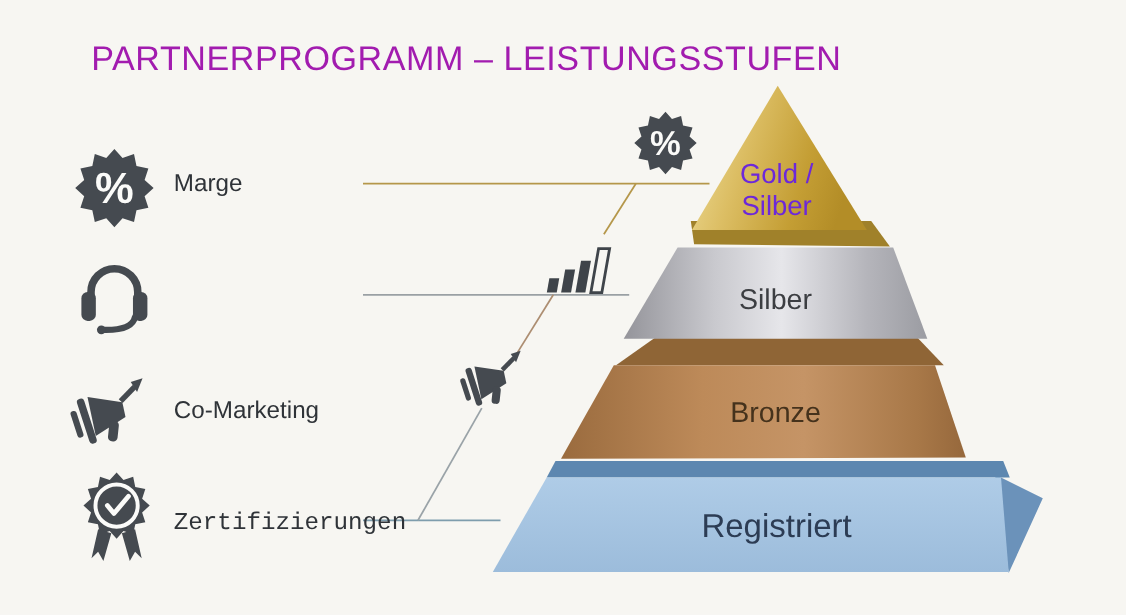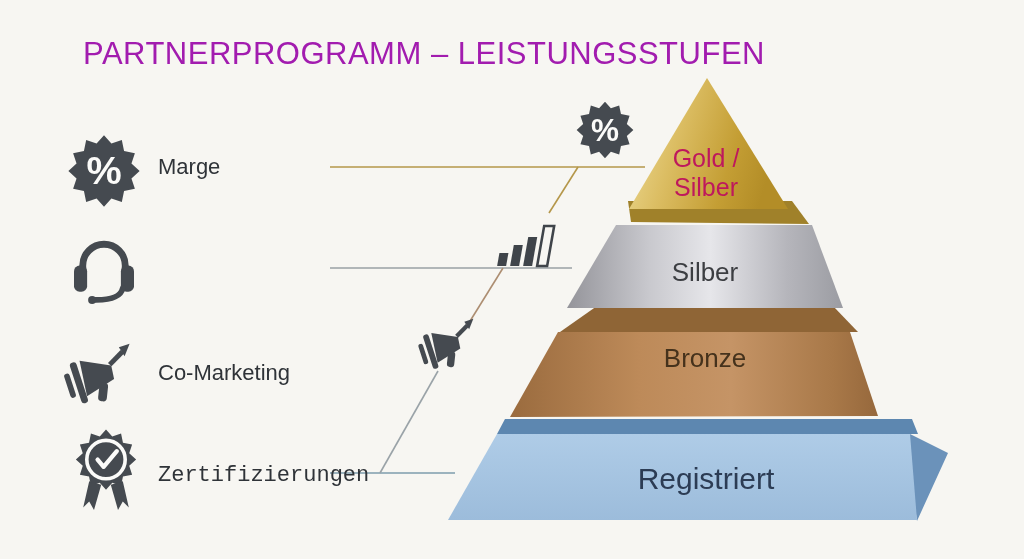--- a/index.html
+++ b/index.html
@@ -21,23 +21,23 @@
     font-size:22px;color:#2f3338;white-space:nowrap;
   }
   .benefit-label.b0{top:152px;}
   .benefit-label.b1{top:255px;}
   .benefit-label.b2{top:358px;}
   .benefit-label.b3{top:461px;font-family:Liberation Mono, monospace;}
   .level-label{
     position:absolute;transform:translateX(-50%);
     font-size:25px;white-space:nowrap;text-align:center;line-height:29px;
   }
-  .lvl-gold{left:706px;top:144px;color:#be185d;}
+  .lvl-gold{left:706px;top:144px;color:#6d28d9;}
   .lvl-silver{left:705px;top:258px;color:#3c3e42;font-size:26px;text-align:right;}
-  .lvl-bronze{left:705px;top:344px;color:#45321c;font-size:26px;}
+  .lvl-bronze{left:705px;top:361px;color:#45321c;font-size:26px;}
   .lvl-blue{left:706px;top:464px;color:#2c3c54;font-size:30px;}
   svg.canvas{position:absolute;left:0;top:0;}
 </style>
 </head>
 <body>
 
 <div class="stage">
 
   <div class="title">PARTNERPROGRAMM – LEISTUNGSSTUFEN</div>
 

